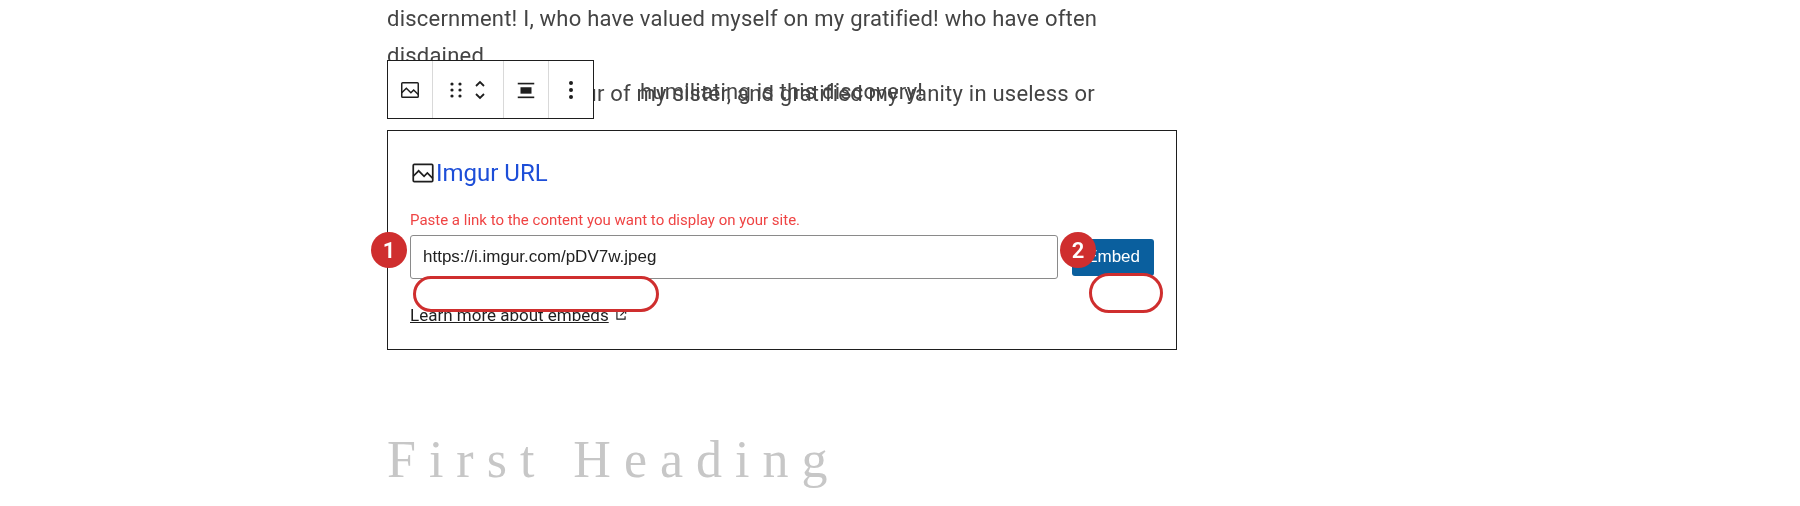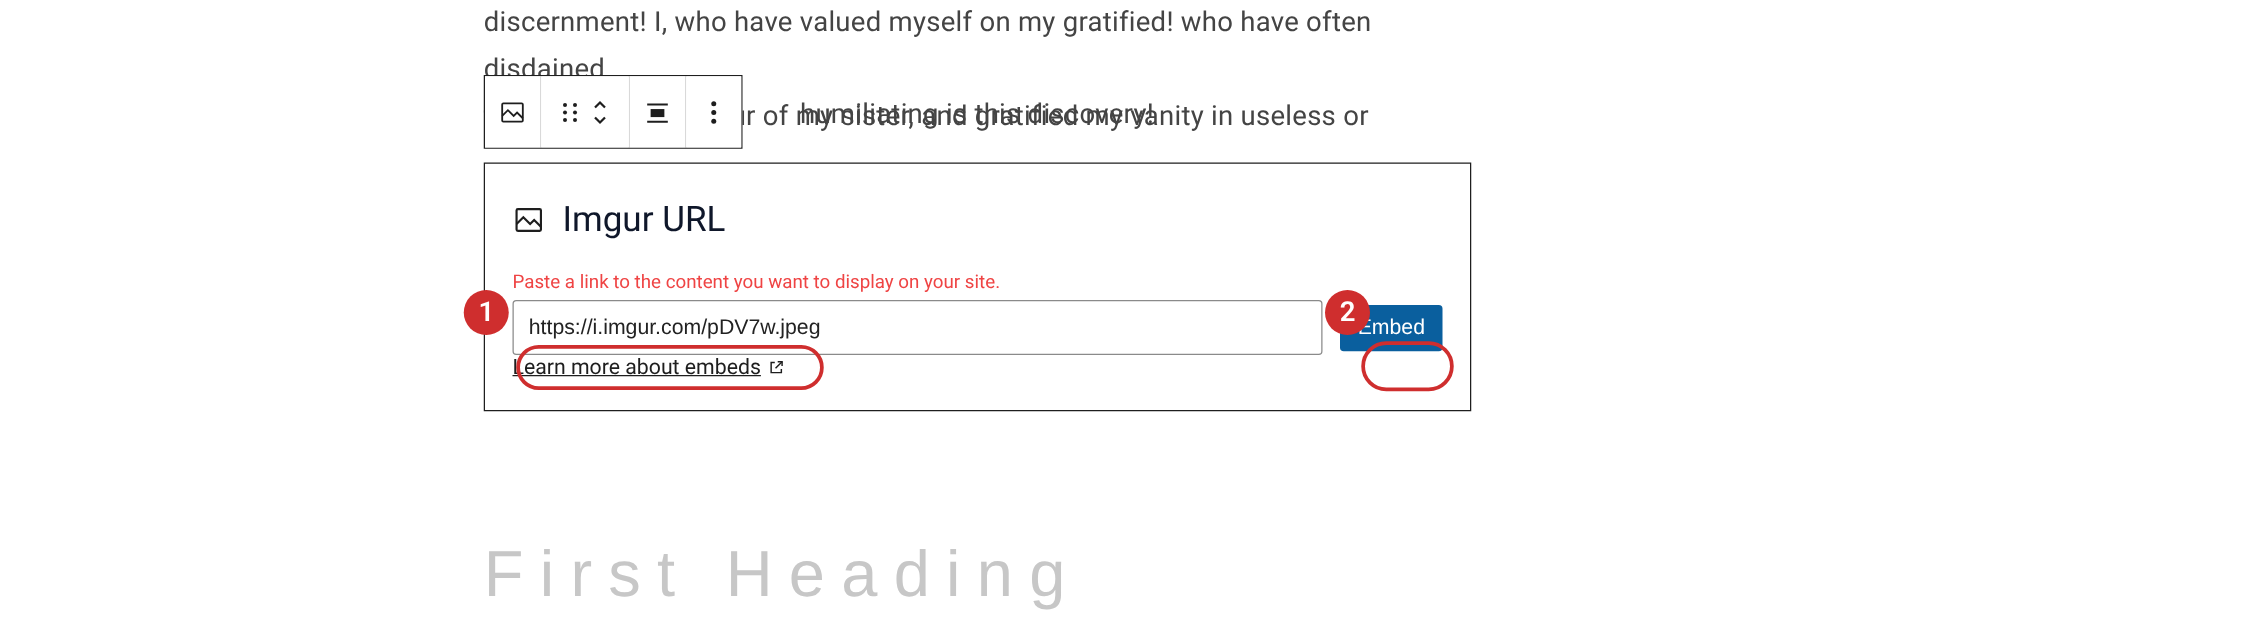--- a/index.html
+++ b/index.html
@@ -7,27 +7,27 @@
   .column{position:absolute;left:387px;top:0;width:790px}
   .prose{font-size:22px;line-height:1.7;color:#444;letter-spacing:.01em}
   
   .toolbar{position:absolute;left:387px;top:60px;height:57px;display:flex;border:1px solid #1e1e1e;background:#fff}
   .tb-group{display:flex;border-right:1px solid #d9d9d9}
   .tb-group:last-child{border-right:none}
   .tb-btn{width:44px;height:57px;display:flex;align-items:center;justify-content:center;background:#fff;cursor:pointer}
   .tb-btn.double{width:70px;gap:10px}
   
   .block{position:absolute;left:387px;top:130px;width:790px;border:1px solid #1e1e1e;box-sizing:border-box;padding:28px 22px 24px 22px}
-  .bk-title{display:flex;align-items:center;gap:14px;font-size:28px;font-weight:400;color:#0f172a;margin-bottom:24px}
+  .bk-title{display:flex;align-items:center;font-size:24px;font-weight:400;color:#1d4ed8;margin-bottom:24px}
   .bk-help{font-size:15px;color:#ef4444;margin-bottom:6px}
   .bk-row{display:flex;gap:14px;align-items:center}
   .bk-input{flex:1;height:42px;border:1px solid #8a8a8a;border-radius:3px;padding:0 12px;font-size:17px;color:#222}
   .bk-embed{height:37px;padding:0 14px;background:#0a5f9e;color:#fff;border:none;border-radius:3px;font-size:17px;cursor:pointer}
-  .bk-learn{display:inline-flex;align-items:center;gap:5px;font-size:17px;color:#1e1e1e;text-decoration:underline;cursor:pointer}
-  .heading-placeholder{position:absolute;left:387px;top:430px;font-family:Liberation Sans, sans-serif;font-size:52px;color:#c7c7c7;letter-spacing:.25em}
+  .bk-learn{display:inline-flex;align-items:center;gap:5px;margin-top:26px;font-size:17px;color:#1e1e1e;text-decoration:underline;cursor:pointer}
+  .heading-placeholder{position:absolute;left:387px;top:430px;font-family:Liberation Serif, serif;font-size:52px;color:#c7c7c7;letter-spacing:.25em}
   
   .ann{position:absolute;width:36px;height:36px;border-radius:50%;background:#cf2e2e;color:#fff;font-size:22px;font-weight:600;display:flex;align-items:center;justify-content:center;z-index:20}
   .ann-ring{position:absolute;border:3px solid #cf2e2e;border-radius:22px;pointer-events:none;z-index:19}
   
   svg{display:block}
 </style>
 </head>
 <body>
 
 <div class="stage">

